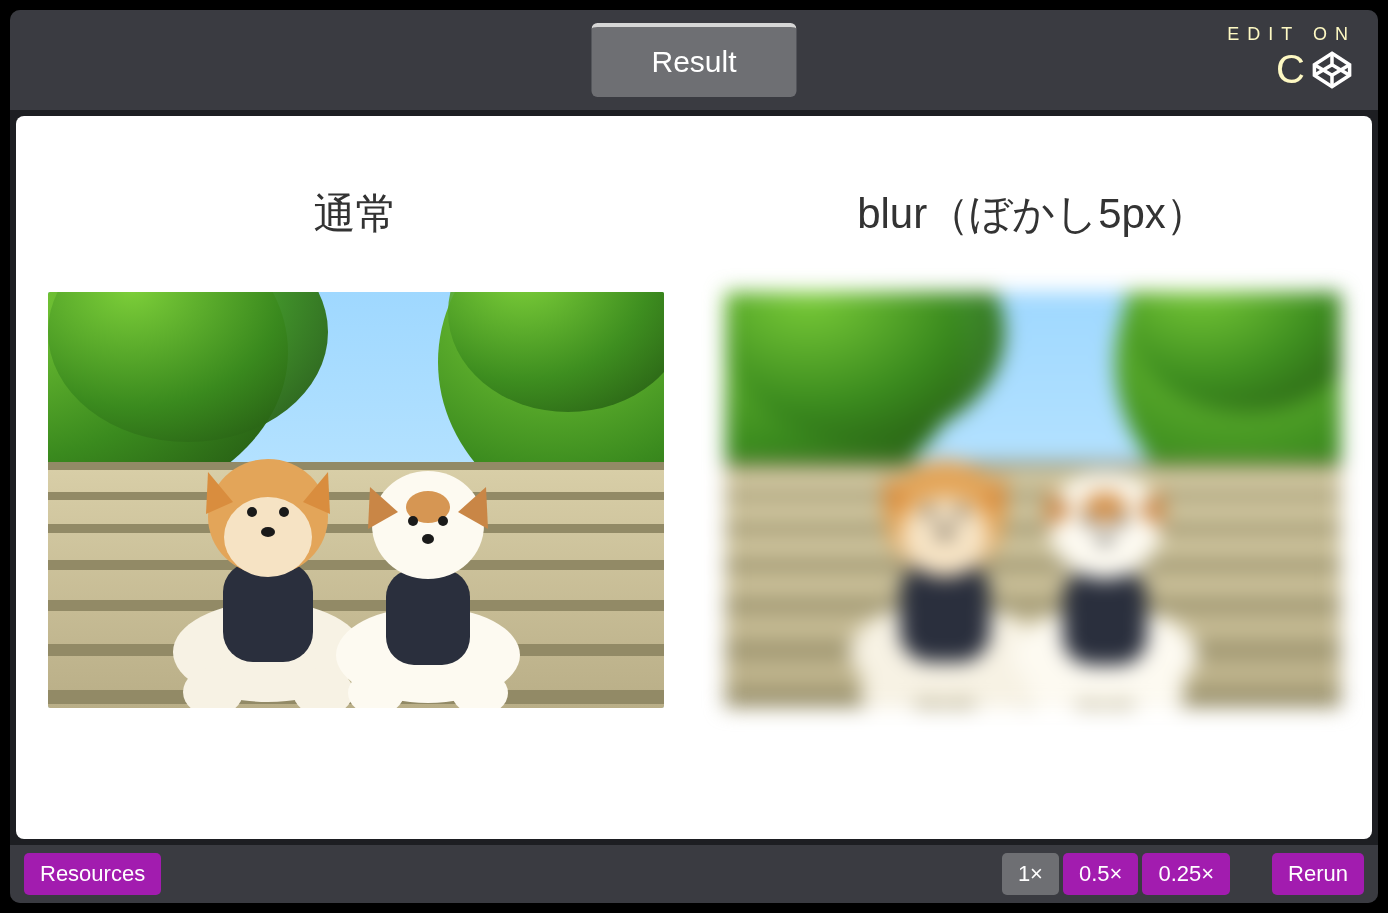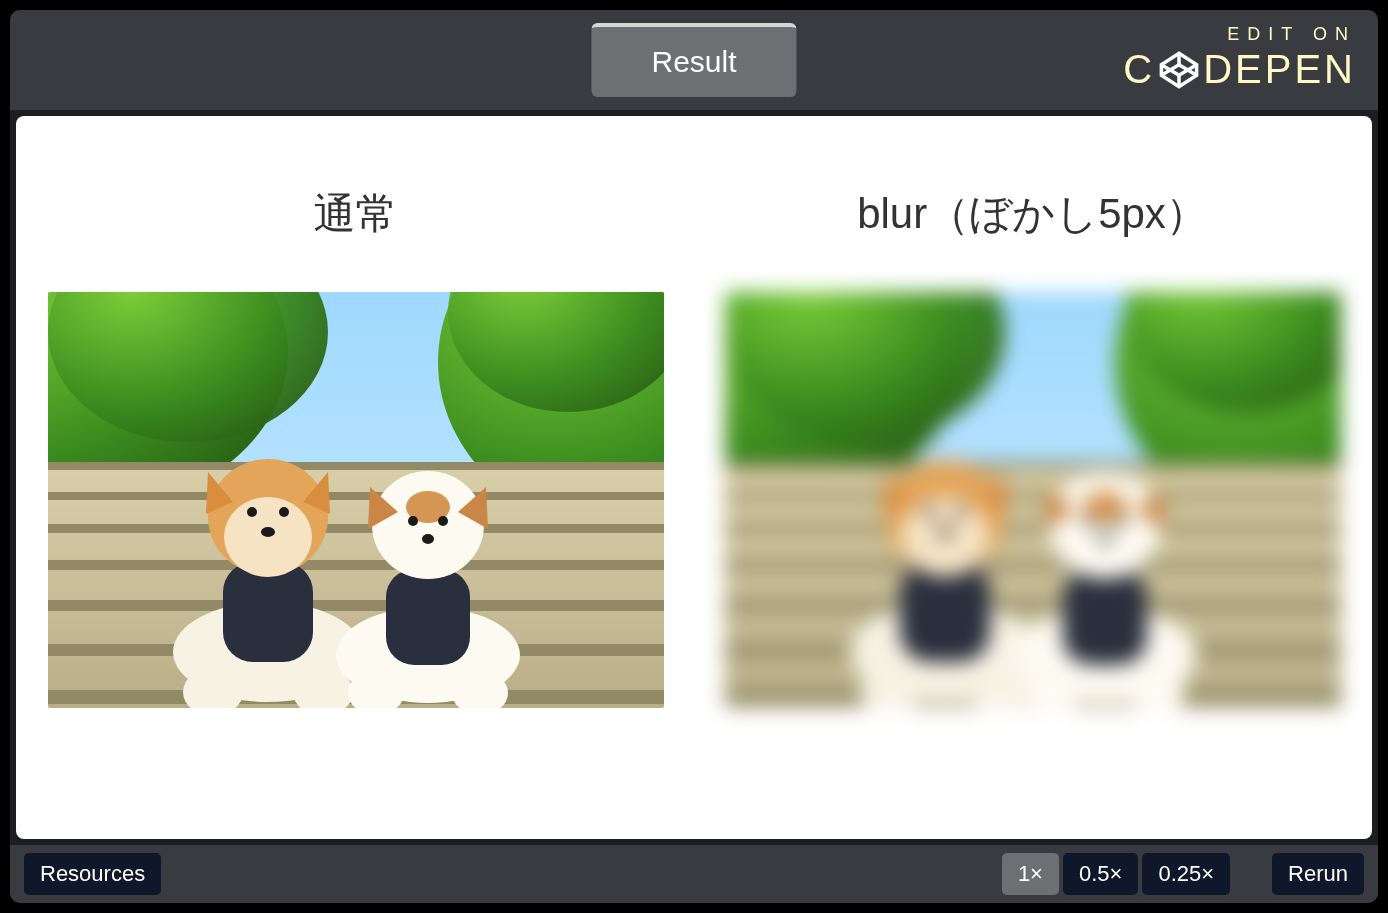--- a/index.html
+++ b/index.html
@@ -119,21 +119,21 @@
     .demo-img svg { width: 100%; height: 100%; display:block; }
     .bottombar {
       background: #3a3b41;
       height: 58px;
       display: flex;
       align-items: center;
       padding: 0 14px;
       gap: 10px;
     }
     .bbtn {
-      background: #0f172a;
+      background: #a21caf;
       color: #fff;
       font-size: 22px;
       padding: 8px 16px;
       border-radius: 5px;
       cursor: pointer;
     }
     .zoom-group {
       margin-left: auto;
       display: flex;
       gap: 4px;
@@ -157,21 +157,20 @@
       <span class="codepen-edit">EDIT ON</span>
       <span class="codepen-logo">
         <span>C</span>
         <svg viewBox="0 0 100 100">
           <polygon points="50,12 90,38 90,62 50,88 10,62 10,38"></polygon>
           <polyline points="50,12 50,38"></polyline>
           <polyline points="50,62 50,88"></polyline>
           <polyline points="10,38 50,62 90,38"></polyline>
           <polyline points="10,62 50,38 90,62"></polyline>
         </svg>
-        <span>DEPEN</span>
       </span>
     </div>
   </div>
 
   <div class="result-area">
     <div class="demo-col">
       <div class="demo-title">通常</div>
       <div class="demo-img">
         <svg viewBox="0 0 616 416" preserveAspectRatio="xMidYMid slice">
           <defs>

